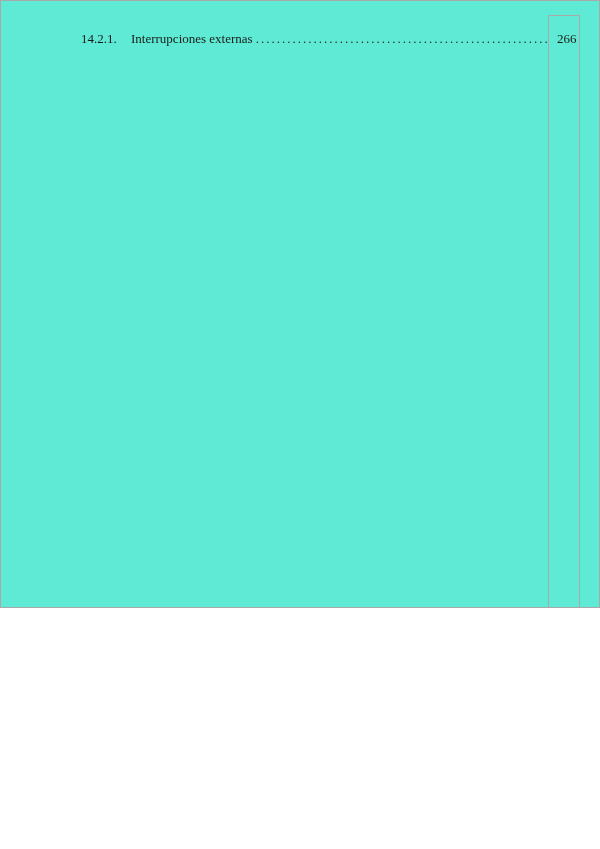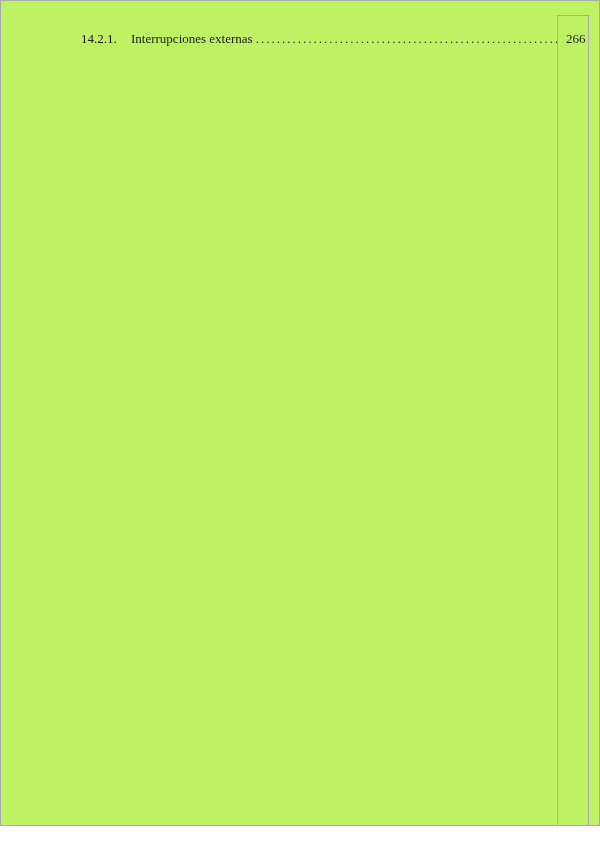--- a/index.html
+++ b/index.html
@@ -1,24 +1,24 @@
 <!DOCTYPE html>
 <html><head>
 <meta charset="utf-8">
 <style>
   * { margin: 0; padding: 0; box-sizing: border-box; }
   html, body { width: 600px; background: #ffffff; }
   body { font-family: "Liberation Serif", serif; }
 
   .page {
     width: 600px;
-    height: 826px;
-    background: #bef264;
+    height: 608px;
+    background: #5eead4;
     border: 1px solid #a9a9a9;
-    padding: 14px 10px 8px 8px;
+    padding: 14px 19px 8px 8px;
     overflow: hidden;
   }
 
   .toc-list { width: 100%; }
 
   .toc-row {
     display: flex;
     align-items: baseline;
     font-size: 13px;
     line-height: 17px;

